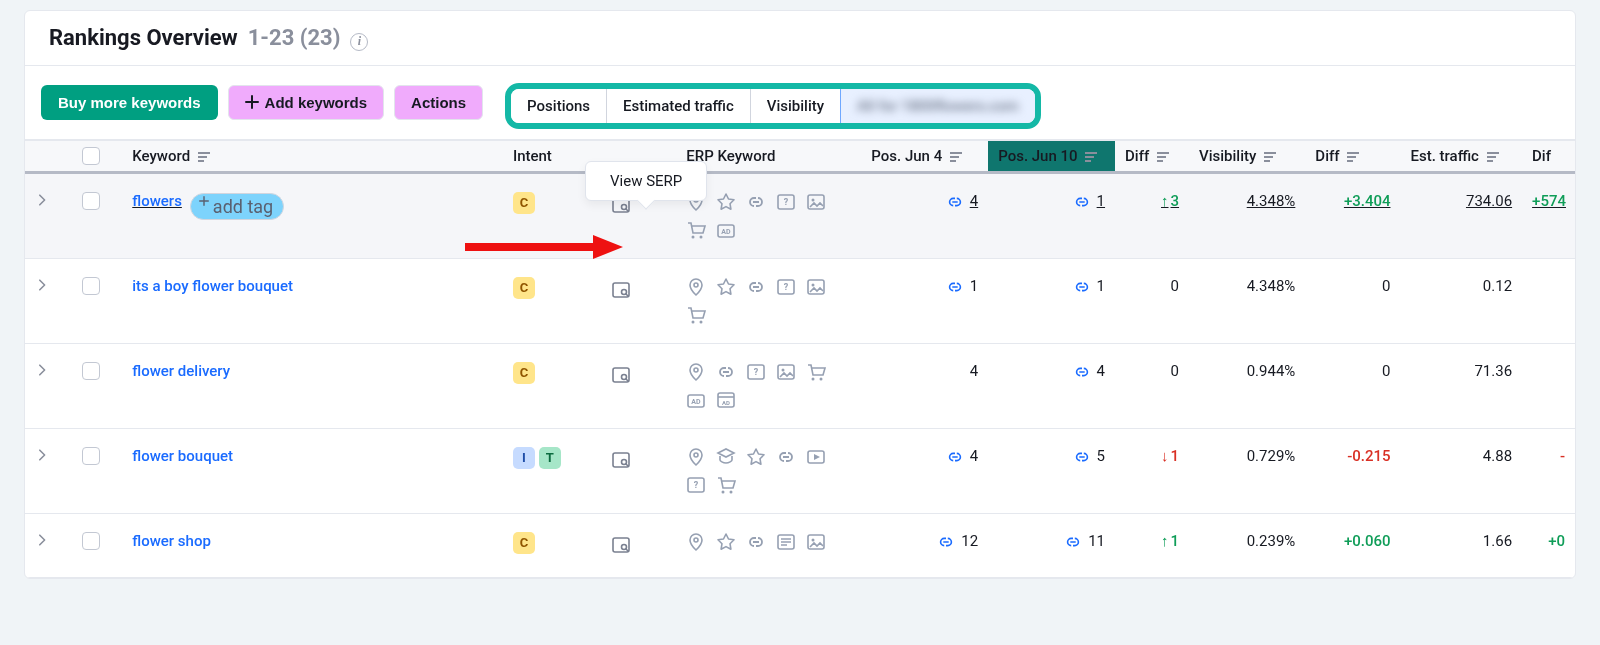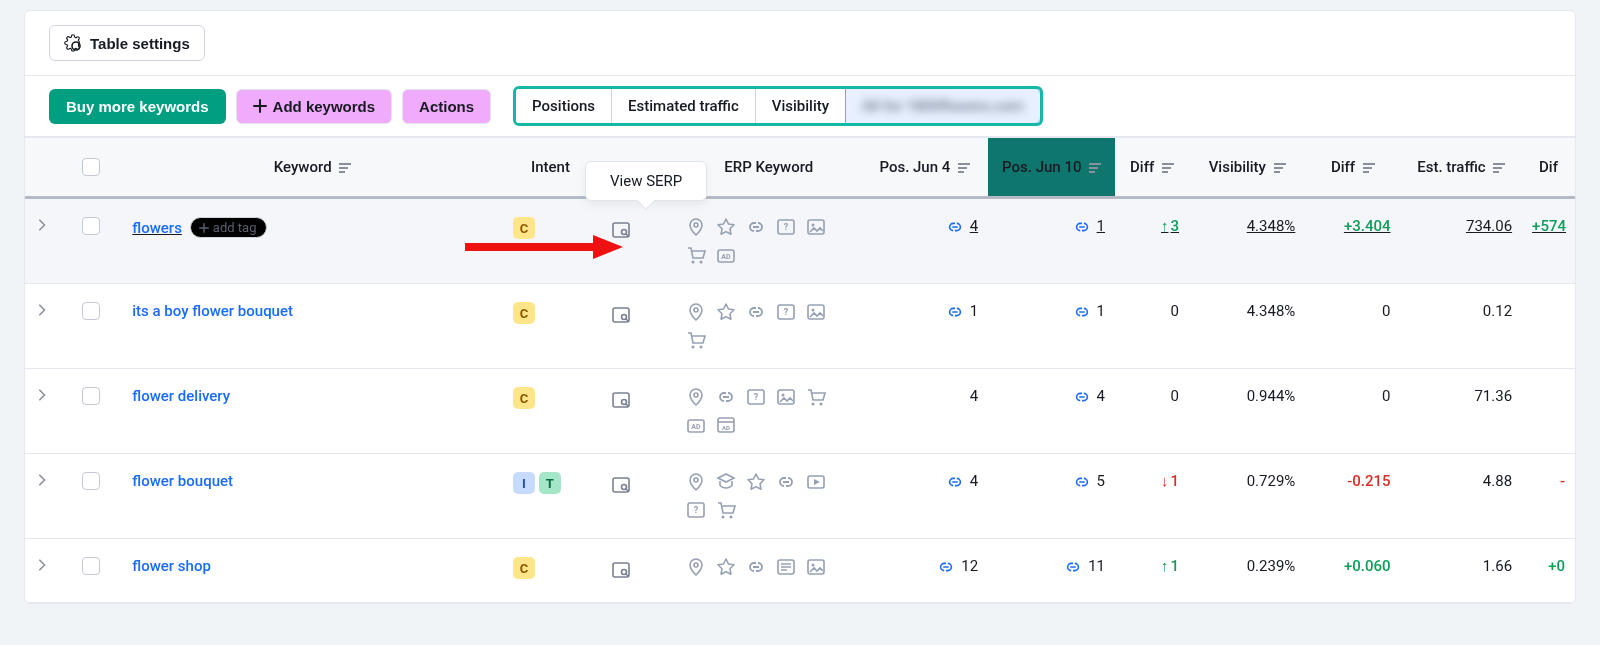--- a/index.html
+++ b/index.html
@@ -33,49 +33,49 @@
   }
   .settings-btn {
     display: inline-flex; align-items: center; gap: 8px;
     border: 1px solid #d1d5de; background: #fff; border-radius: 6px;
     padding: 8px 14px; font-size: 15px; font-weight: 600; color: #171a22; cursor: pointer;
   }
   .settings-btn svg { width: 18px; height: 18px; }
 
   .toolbar {
     display: flex; align-items: center; gap: 10px;
-    padding: 10px 24px;
+    padding: 10px 16px;
     border-bottom: 1px solid #e5e8ee;
   }
   .btn {
     display: inline-flex; align-items: center; gap: 6px;
     border-radius: 6px; padding: 8px 16px; font-size: 15px; font-weight: 600;
     cursor: pointer; border: 1px solid transparent; white-space: nowrap;
   }
   .btn-primary { background: #009f81; color: #fff; }
   .btn-secondary { background: #f0abfc; color: #171a22; border-color: #e2e5ec; }
   .btn-secondary svg { width: 14px; height: 14px; }
 
   .tab-group {
-    display: inline-flex; border: 3px solid #14b8a6; border-radius: 6px;
-    overflow: hidden; margin-left: 12px;
+    display: inline-flex; border: 6px solid #14b8a6; border-radius: 14px;
+    overflow: hidden; margin-left: 12px; margin-top: 7px;
   }
   .tab {
     padding: 8px 16px; font-size: 15px; font-weight: 500; color: #171a22;
     border-right: 1px solid #d1d5de; background: #fff; cursor: pointer; white-space: nowrap;
   }
   .tab:last-child { border-right: none; }
   .tab.active { background: #e8f0ff; border: 1px solid #6fa8ff; border-radius: 0 6px 6px 0; margin: -1px; }
   .blur-text { filter: blur(4px); color: #6a7385; }
 
   
   .tbl { width: 100%; border-collapse: collapse; table-layout: fixed; }
   .tbl thead th {
     background: #f7f8fa; color: #171a22; font-weight: 500;
-    text-align: center; padding: 20px 10px; border-bottom: 3px solid #b5bac6;
+    text-align: left; padding: 6px 10px; border-bottom: 3px solid #b5bac6;
     border-top: 1px solid #e5e8ee; font-size: 15px; white-space: nowrap;
   }
   .tbl thead th.sort-active { background: #0f766e; }
   .col-chev { width: 44px; }
   .col-check { width: 48px; }
   .col-keyword { width: 360px; }
   .col-intent { width: 90px; }
   .col-serpbtn { width: 74px; }
   .col-features { width: 175px; }
   .col-pos1 { width: 120px; text-align:right; }
@@ -105,23 +105,23 @@
   .tcell-right { text-align: right; }
 
   .chev {
     width: 16px; height: 16px; color: #8a8f9c; display:inline-block;
   }
   .checkbox {
     width: 18px; height: 18px; border: 1.5px solid #c3c8d3; border-radius: 4px; background:#fff;
   }
   .kw-link { color: #1a6bff; font-weight: 500; cursor: pointer; }
   .tag-btn {
-    display:inline-flex; align-items:center; gap:4px;
+    display:inline-flex; gap:4px;
     border:1px solid #d1d5de; border-radius: 14px; padding: 2px 10px 2px 8px;
-    font-size: 13px; color: #5a6070; margin-left: 8px; background:#000000;
+    font-size: 18px; color: #5a6070; margin-left: 8px; background:#7dd3fc;
   }
   .tag-btn svg { width:10px; height:10px; }
 
   .intent-badge {
     display:inline-flex; width: 22px; height: 22px; border-radius: 5px;
     align-items:center; justify-content:center; font-size: 13px; font-weight: 700;
     margin-right: 4px;
   }
   .intent-C { background: #ffe58a; color: #915600; }
   .intent-I { background: #c6dbff; color: #1f4ea8; }
@@ -225,26 +225,28 @@
     <g id="ic-text">
         <rect x="2" y="3" width="16" height="14" rx="2" fill="none" stroke="currentColor" stroke-width="1.6"></rect>
         <path stroke="currentColor" stroke-width="1.6" d="M5 7h10M5 10h10M5 13h6"></path>
       </g>
   </defs>
 </svg>
 
 <div class="panel" style="position:relative;">
 
   <div class="hdr">
-    <button class="settings-btn">
-      <svg viewBox="0 0 18 18">
-          <use href="#ic-gear"></use>
-        </svg>
-      <span>Table settings</span>
-    </button>
+    <div class="hdr-left">
+      <span class="hdr-title">Rankings Overview</span>
+      <span class="hdr-count">
+        <span>1-23</span>
+        <span>(23)</span>
+      </span>
+      <span class="info-icon">i</span>
+    </div>
   </div>
 
   <div class="toolbar">
     <button class="btn btn-primary">Buy more keywords</button>
     <button class="btn btn-secondary">
       <svg viewBox="0 0 14 14">
           <use href="#ic-plus"></use>
         </svg>
       <span>Add keywords</span>
     </button>

